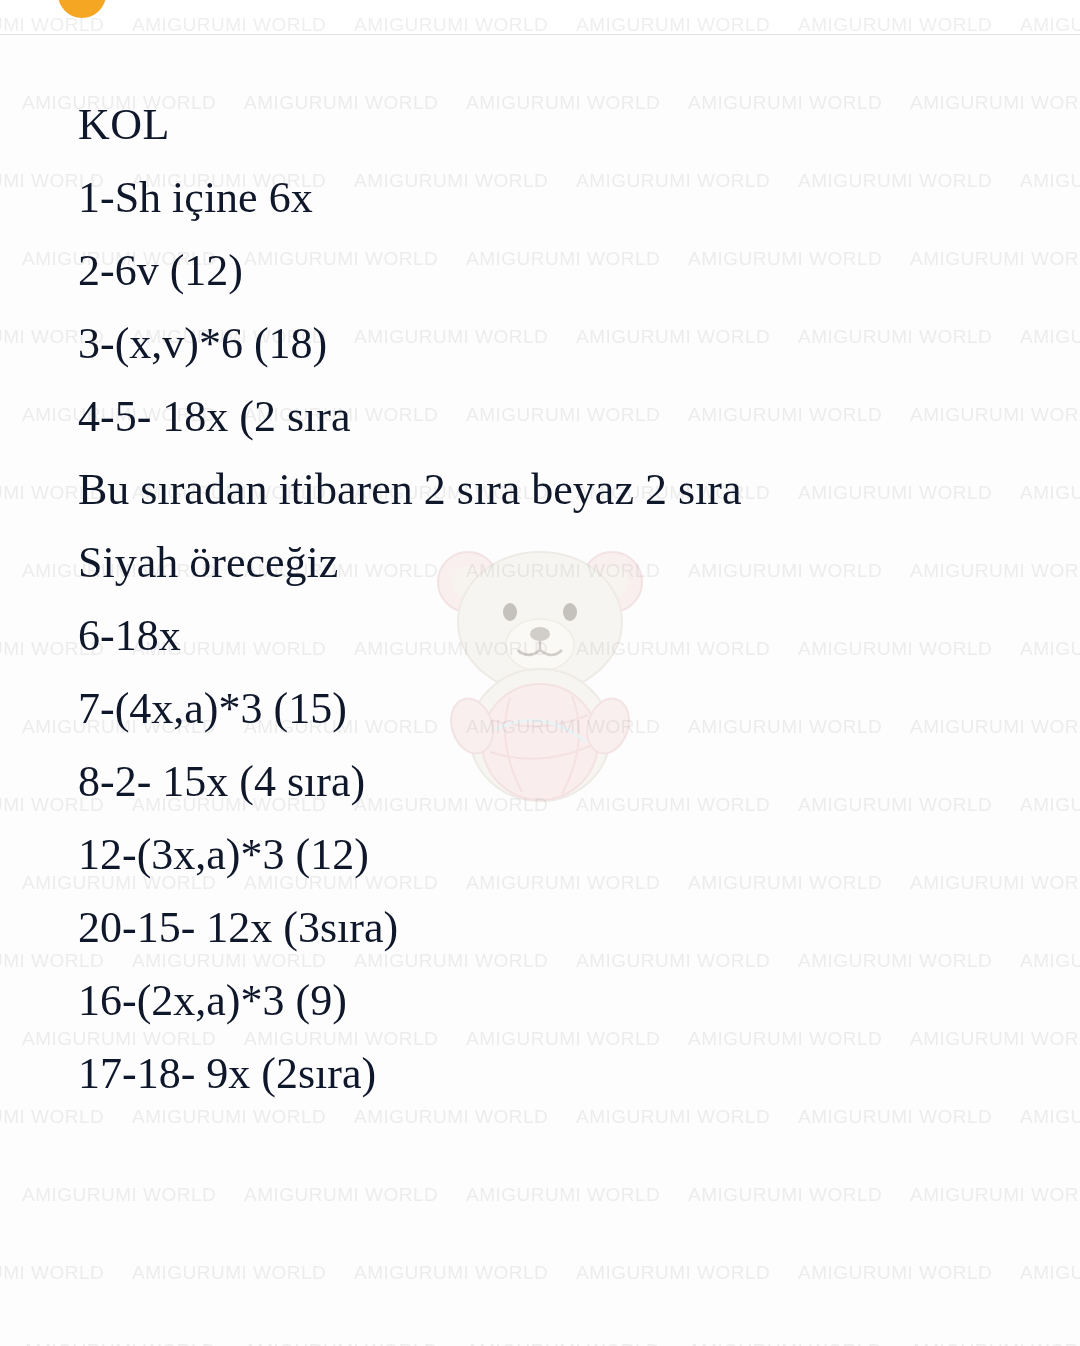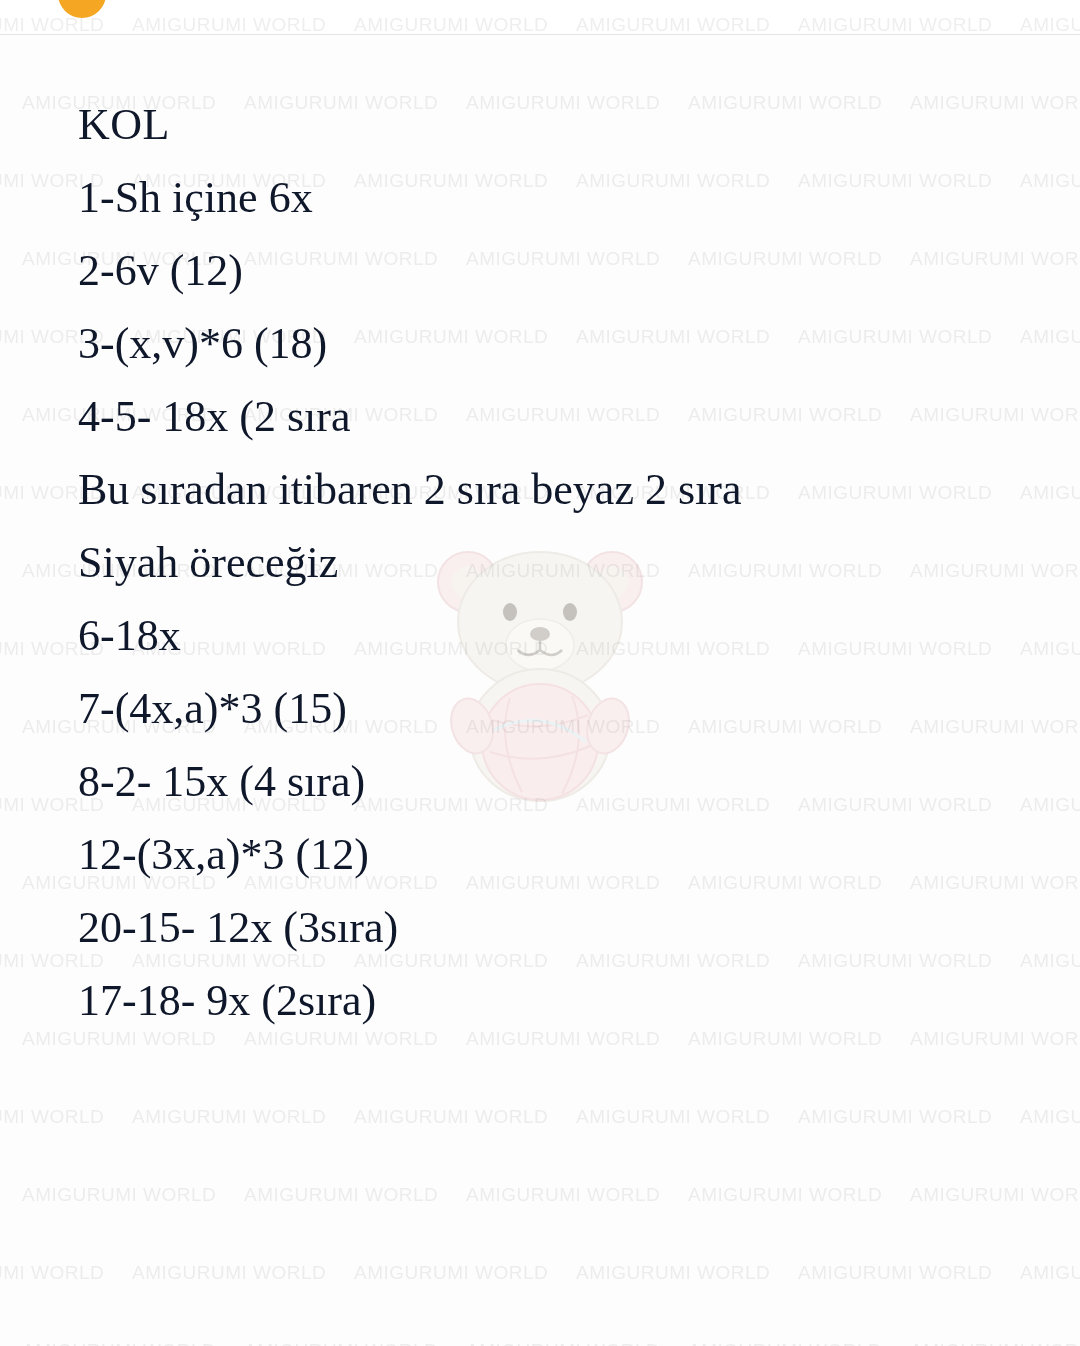--- a/index.html
+++ b/index.html
@@ -142,20 +142,21 @@
     <div class="line">2-6v (12)</div>
     <div class="line">3-(x,v)*6 (18)</div>
     <div class="line">4-5- 18x (2 sıra</div>
     <div class="line">Bu sıradan itibaren 2 sıra beyaz 2 sıra</div>
     <div class="line">Siyah öreceğiz</div>
     <div class="line">6-18x</div>
     <div class="line">7-(4x,a)*3 (15)</div>
     <div class="line">8-2- 15x (4 sıra)</div>
     <div class="line">12-(3x,a)*3 (12)</div>
     <div class="line">20-15- 12x (3sıra)</div>
+    <div class="line">16-(2x,a)*3 (9)</div>
     <div class="line">17-18- 9x (2sıra)</div>
   </div>
 
   <div class="watermarks" id="watermark-layer">
       <span class="wm" style="left: -90px; top: 14px;">AMIGURUMI WORLD</span>
       <span class="wm" style="left: 132px; top: 14px;">AMIGURUMI WORLD</span>
       <span class="wm" style="left: 354px; top: 14px;">AMIGURUMI WORLD</span>
       <span class="wm" style="left: 576px; top: 14px;">AMIGURUMI WORLD</span>
       <span class="wm" style="left: 798px; top: 14px;">AMIGURUMI WORLD</span>
       <span class="wm" style="left: 1020px; top: 14px;">AMIGURUMI WORLD</span>

